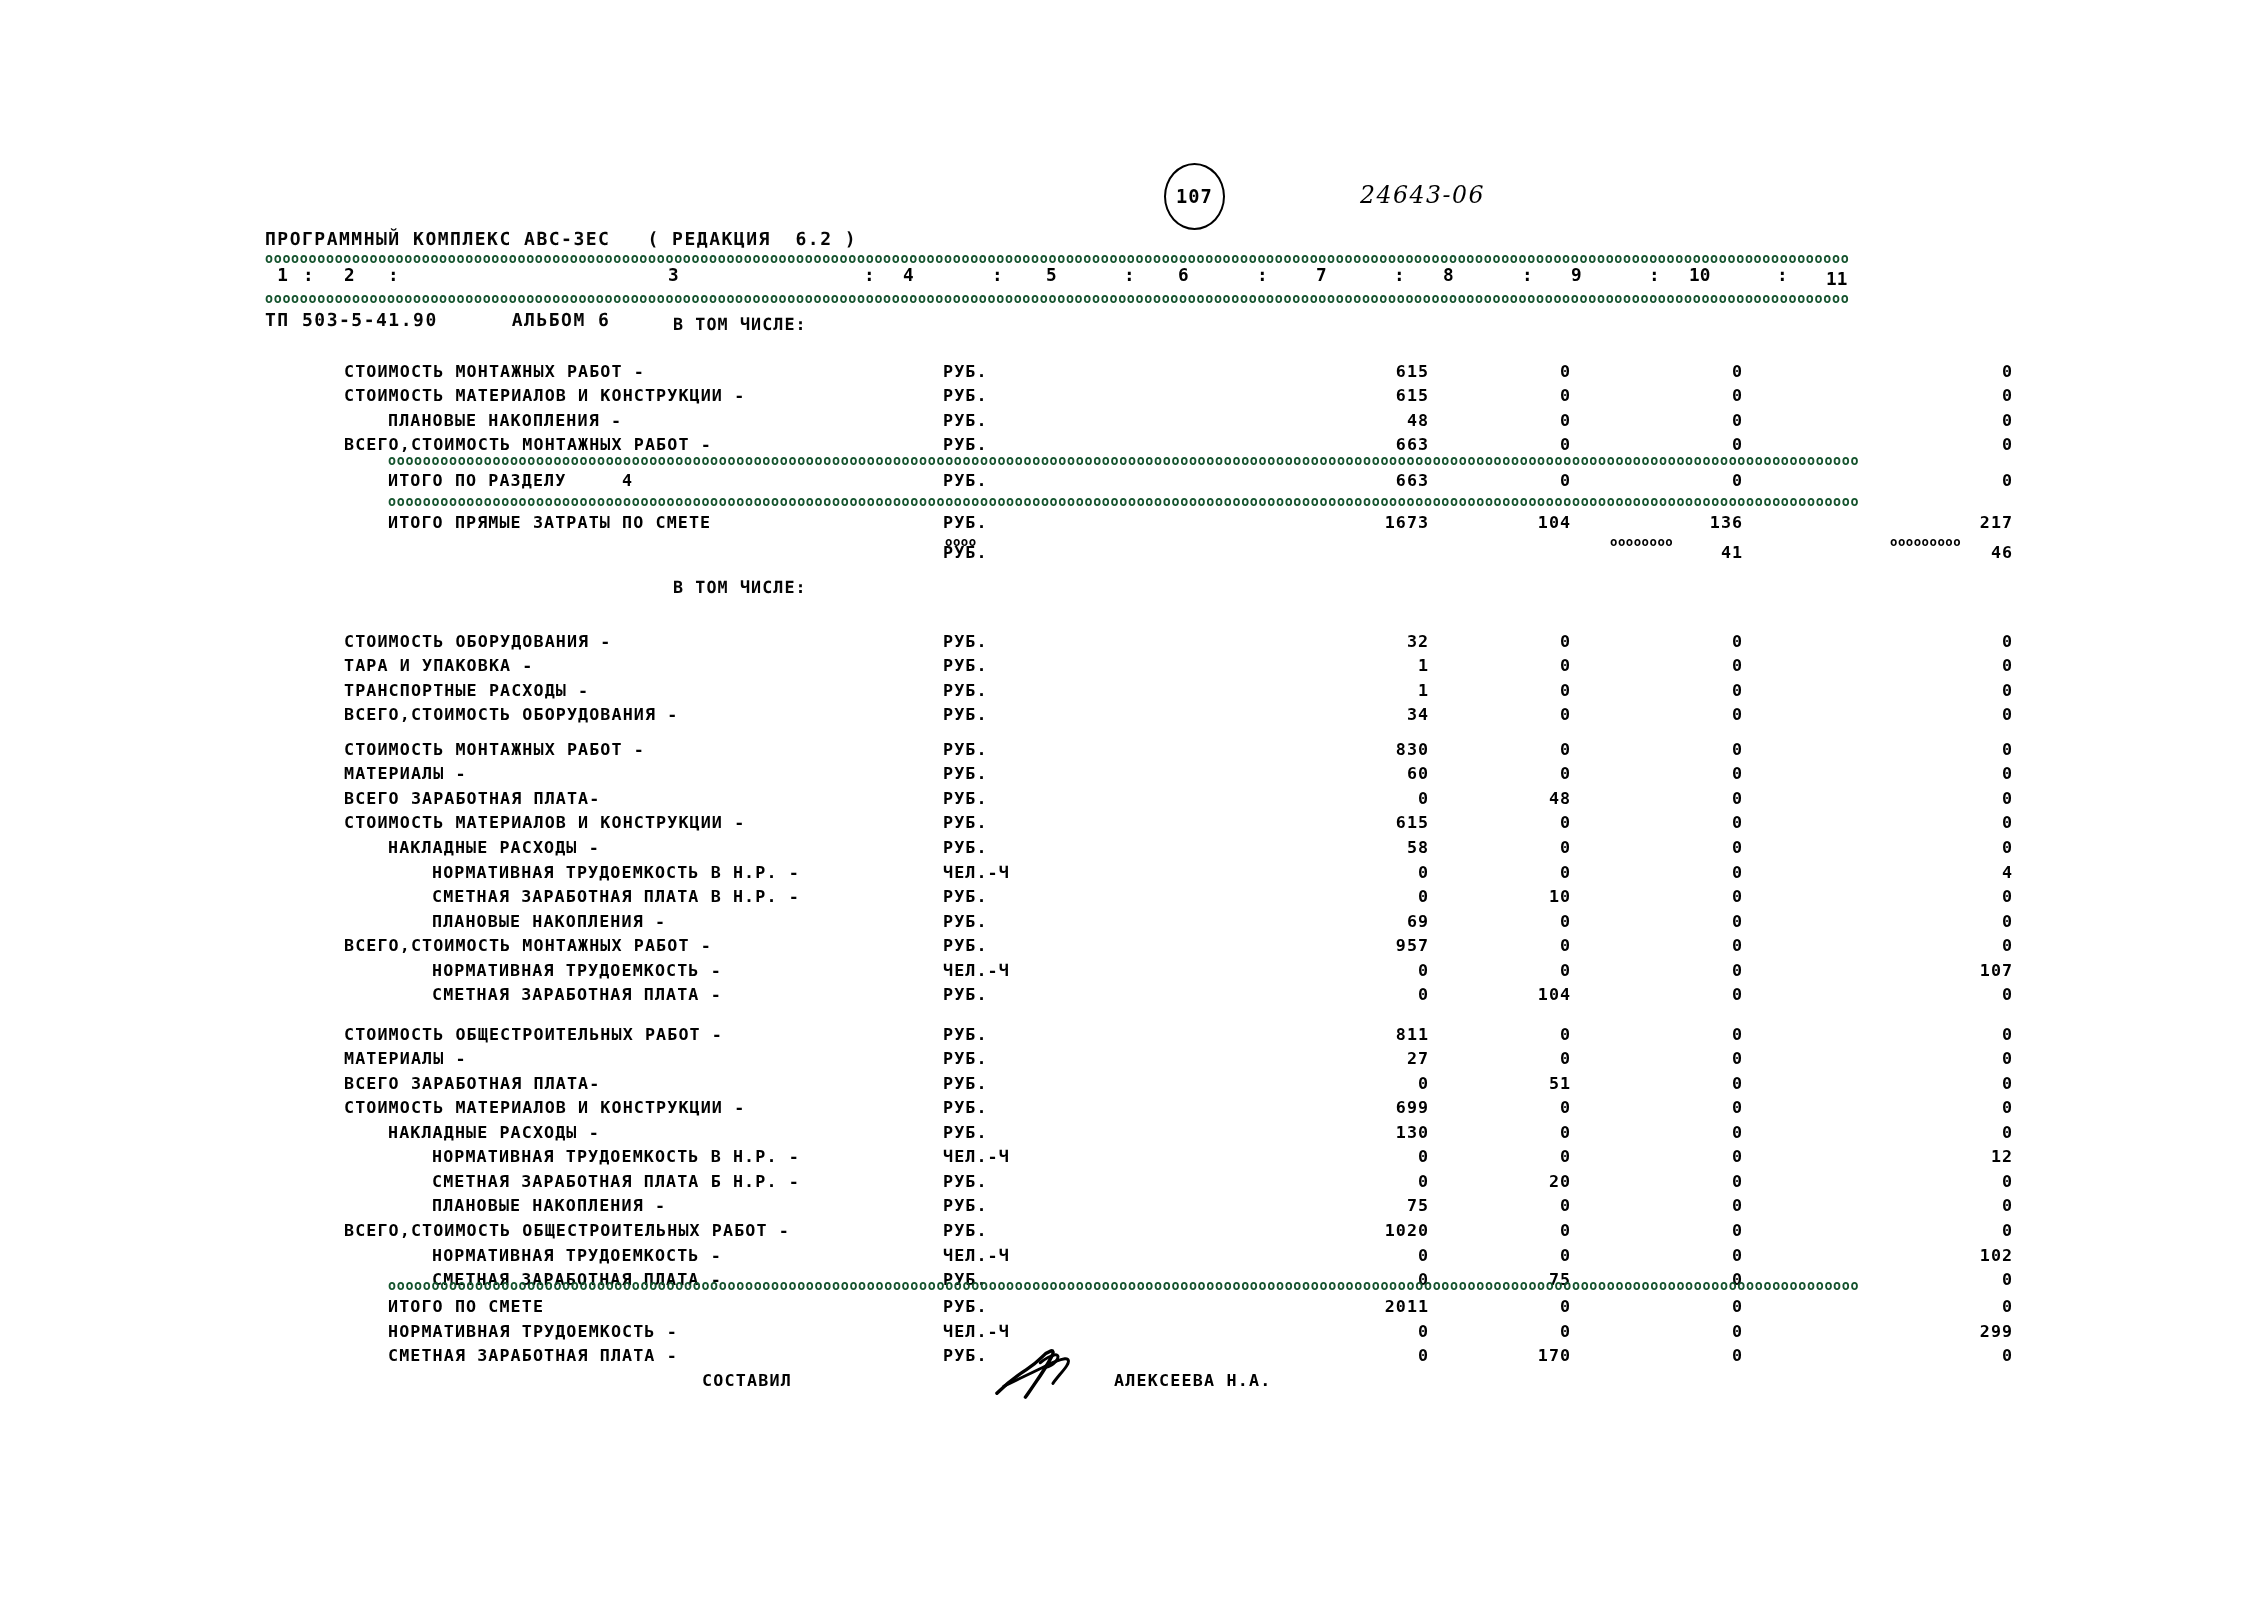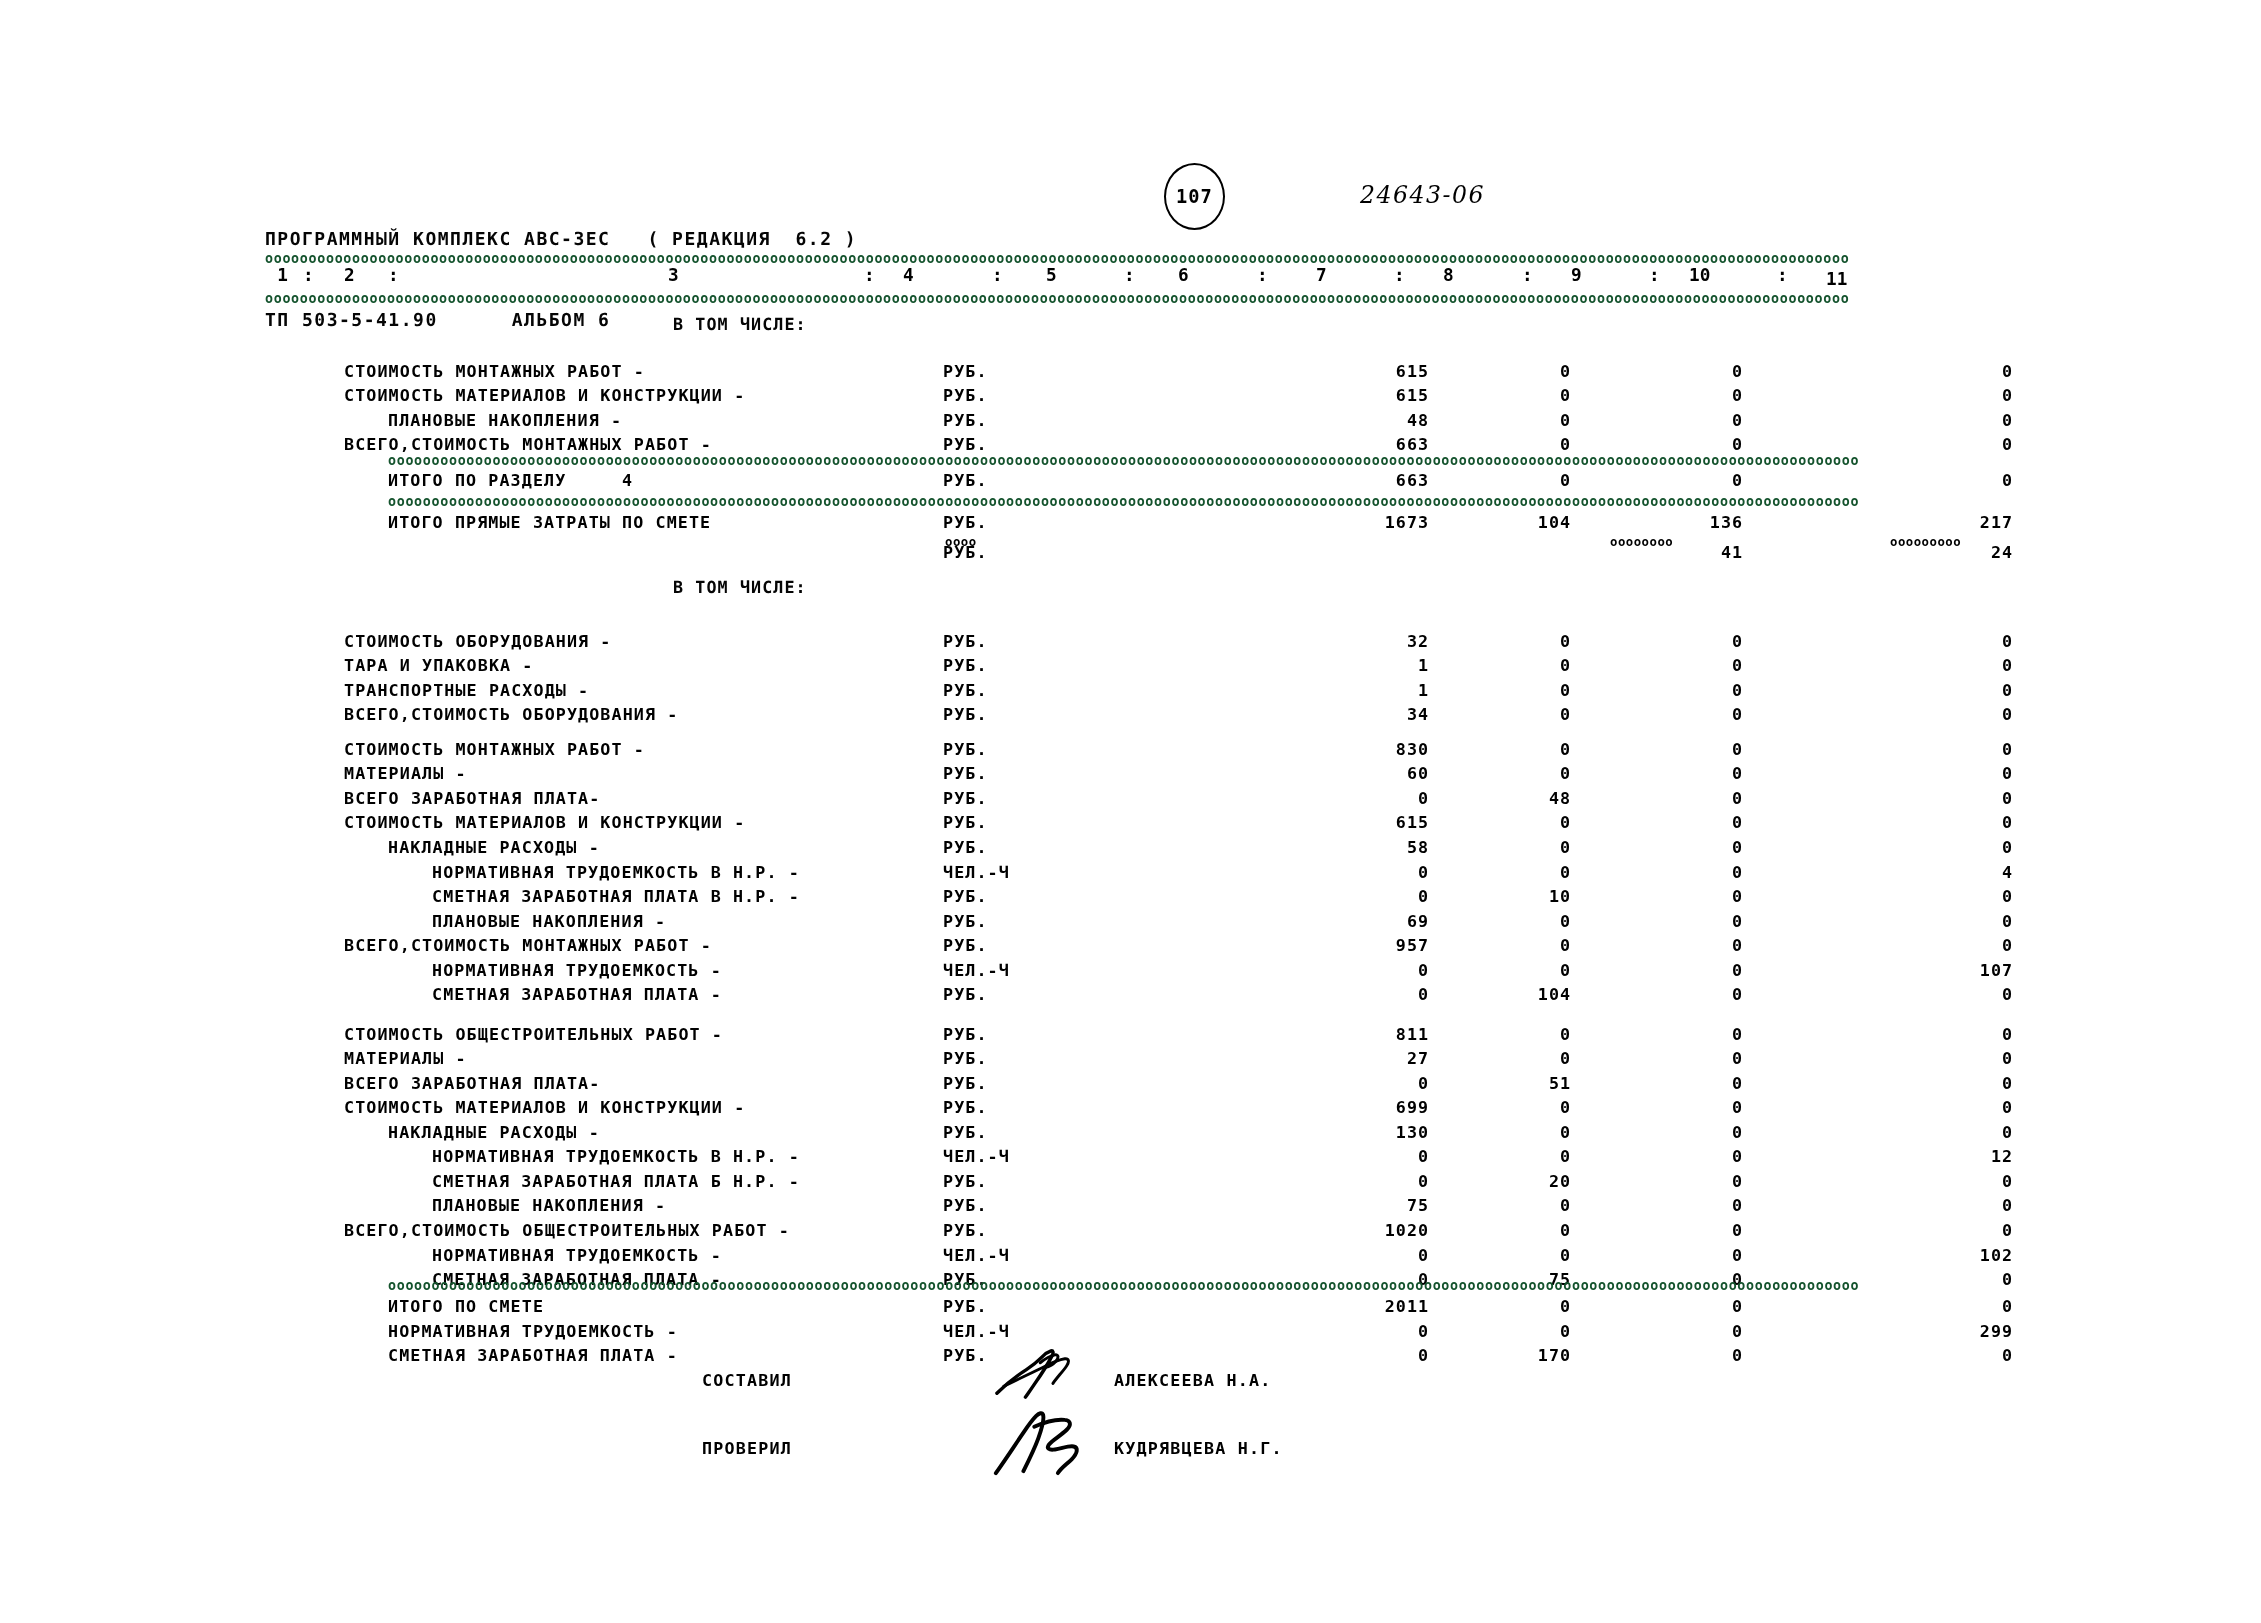--- a/index.html
+++ b/index.html
@@ -273,21 +273,21 @@
         <span class="lbl" style="left: 388px;">ИТОГО ПРЯМЫЕ ЗАТРАТЫ ПО СМЕТЕ</span>
         <span class="unit">РУБ.</span>
         <span class="num c7">1673</span>
         <span class="num c8">104</span>
         <span class="num c9">136</span>
         <span class="num c11">217</span>
       </div>
       <div class="row" style="top: 542px;">
         <span class="unit">РУБ.</span>
         <span class="num c9">41</span>
-        <span class="num c11">24</span>
+        <span class="num c11">46</span>
       </div>
       <div class="row" style="top: 631px;">
         <span class="lbl" style="left: 344px;">СТОИМОСТЬ ОБОРУДОВАНИЯ -</span>
         <span class="unit">РУБ.</span>
         <span class="num c7">32</span>
         <span class="num c8">0</span>
         <span class="num c9">0</span>
         <span class="num c11">0</span>
       </div>
       <div class="row" style="top: 655px;">
@@ -531,29 +531,15 @@
         <path d="M20 92 C40 72, 58 58, 80 44 C92 36, 100 30, 112 18 C118 12, 124 8, 130 6
                  C134 5, 136 9, 132 16 C124 32, 110 54, 96 74 C88 86, 82 94, 78 100" stroke="#000" stroke-width="7" fill="none" stroke-linecap="round"></path>
         <path d="M34 78 C62 64, 92 50, 120 36 C134 29, 146 24, 158 22
                  C166 21, 168 27, 162 36 C154 48, 142 60, 134 72" stroke="#000" stroke-width="6" fill="none" stroke-linecap="round"></path>
         <path d="M108 30 C118 22, 128 16, 138 14 C146 13, 146 20, 140 27 C134 34, 126 38, 118 40" stroke="#000" stroke-width="6" fill="none" stroke-linecap="round"></path>
       </svg>
     </span>
     <span class="signame" style="top:0">АЛЕКСЕЕВА Н.А.</span>
   </div>
 
-  <div class="sigrow" style="top:1438px;left:0;width:2261px;height:29.5px">
-    <span class="sigrole" style="top:0">ПРОВЕРИЛ</span>
-    <span class="sigmark" style="top:-30px">
-      <svg width="128" height="74" viewBox="0 0 260 150" aria-hidden="true">
-        <path d="M18 132 C38 104, 56 76, 74 50 C84 35, 92 24, 100 16 C106 10, 112 8, 114 14
-                 C116 22, 112 40, 104 62 C96 84, 84 108, 74 128" stroke="#000" stroke-width="8" fill="none" stroke-linecap="round"></path>
-        <path d="M96 38 C118 28, 140 22, 158 24 C170 25, 172 34, 162 44
-                 C150 56, 134 64, 126 74 C120 82, 126 86, 138 84
-                 C152 82, 166 76, 176 78 C186 80, 184 92, 172 104
-                 C162 114, 150 122, 144 132" stroke="#000" stroke-width="8" fill="none" stroke-linecap="round"></path>
-      </svg>
-    </span>
-    <span class="signame" style="top:0">КУДРЯВЦЕВА Н.Г.</span>
-  </div>
 
 </div>
 
 
 </body></html>

